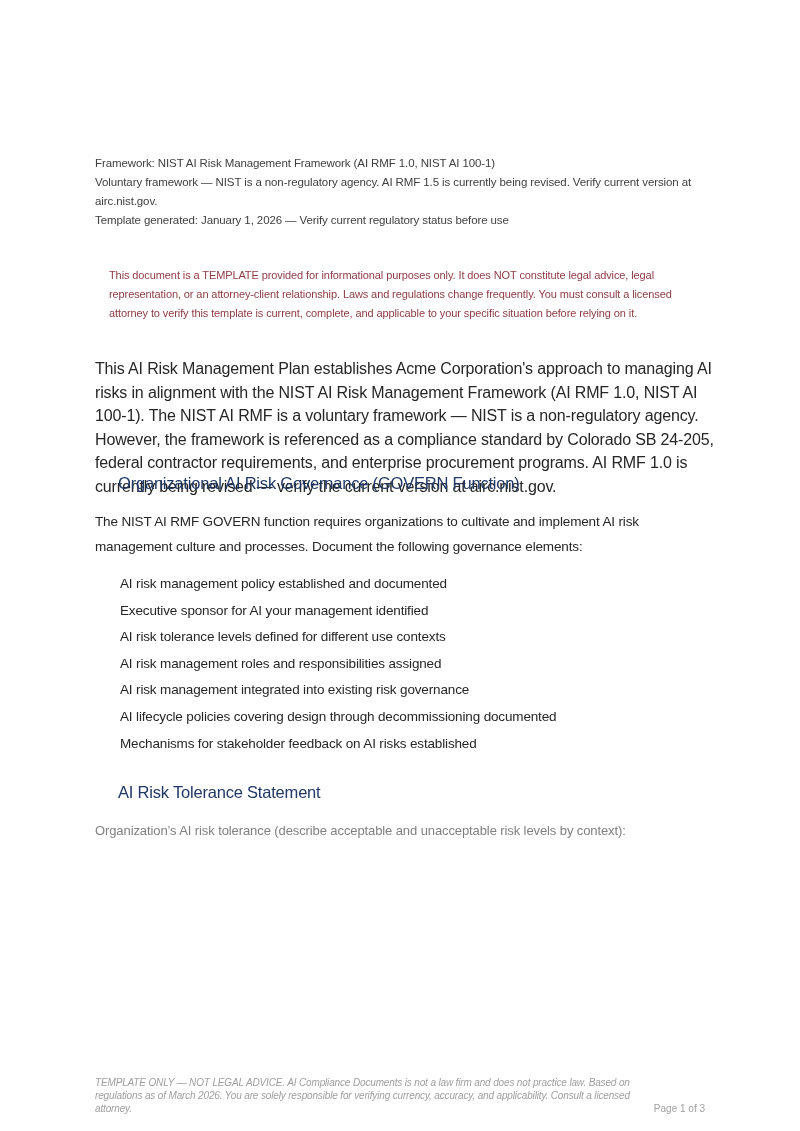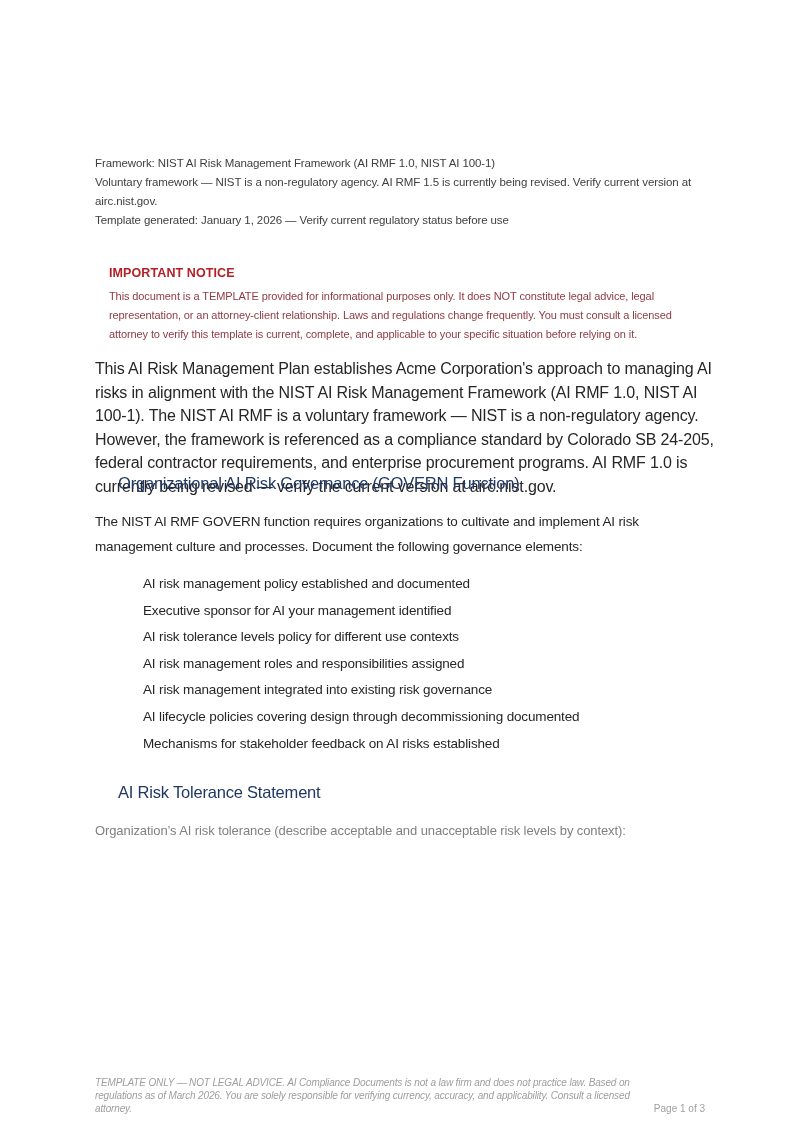--- a/index.html
+++ b/index.html
@@ -80,21 +80,21 @@
     top: 509px;
     width: 580px;
     font-size: 13.5px;
     line-height: 25px;
     color: var(--body-text);
     letter-spacing: -0.15px;
   }
 
   .govern-list {
     position: absolute;
-    left: 143px;
+    left: 120px;
     top: 571px;
     width: 560px;
     list-style: none;
     font-size: 13.5px;
     color: var(--body-text);
     letter-spacing: -0.15px;
   }
   .govern-list li {
     height: 26.6px;
     line-height: 26.6px;
@@ -137,34 +137,33 @@
 </head>
 <body>
 
 <div class="doc-meta">
   <div>Framework: NIST AI Risk Management Framework (AI RMF 1.0, NIST AI 100-1)</div>
   <div>Voluntary framework — NIST is a non-regulatory agency. AI RMF 1.5 is currently being revised. Verify current version at airc.nist.gov.</div>
   <div>Template generated: January 1, 2026 — Verify current regulatory status before use</div>
 </div>
 
 <div class="notice">
-  <div class="notice-title">IMPORTANT NOTICE</div>
   <div class="notice-body">This document is a TEMPLATE provided for informational purposes only. It does NOT constitute legal advice, legal representation, or an attorney-client relationship. Laws and regulations change frequently. You must consult a licensed attorney to verify this template is current, complete, and applicable to your specific situation before relying on it.</div>
 </div>
 
 <p class="intro">This AI Risk Management Plan establishes Acme Corporation's approach to managing AI risks in alignment with the NIST AI Risk Management Framework (AI RMF 1.0, NIST AI 100-1). The NIST AI RMF is a voluntary framework — NIST is a non-regulatory agency. However, the framework is referenced as a compliance standard by Colorado SB 24-205, federal contractor requirements, and enterprise procurement programs. AI RMF 1.0 is currently being revised — verify the current version at airc.nist.gov.</p>
 
 <h1 class="section-heading h1">Organizational AI Risk Governance (GOVERN Function)</h1>
 
 <p class="govern-para">The NIST AI RMF GOVERN function requires organizations to cultivate and implement AI risk management culture and processes. Document the following governance elements:</p>
 
 <ul class="govern-list">
   <li>AI risk management policy established and documented</li>
   <li>Executive sponsor for AI your management identified</li>
-  <li>AI risk tolerance levels policy for different use contexts</li>
+  <li>AI risk tolerance levels defined for different use contexts</li>
   <li>AI risk management roles and responsibilities assigned</li>
   <li>AI risk management integrated into existing risk governance</li>
   <li>AI lifecycle policies covering design through decommissioning documented</li>
   <li>Mechanisms for stakeholder feedback on AI risks established</li>
 </ul>
 
 <h2 class="section-heading h2">AI Risk Tolerance Statement</h2>
 
 <p class="tolerance-para">Organization’s AI risk tolerance (describe acceptable and unacceptable risk levels by context):</p>
 

